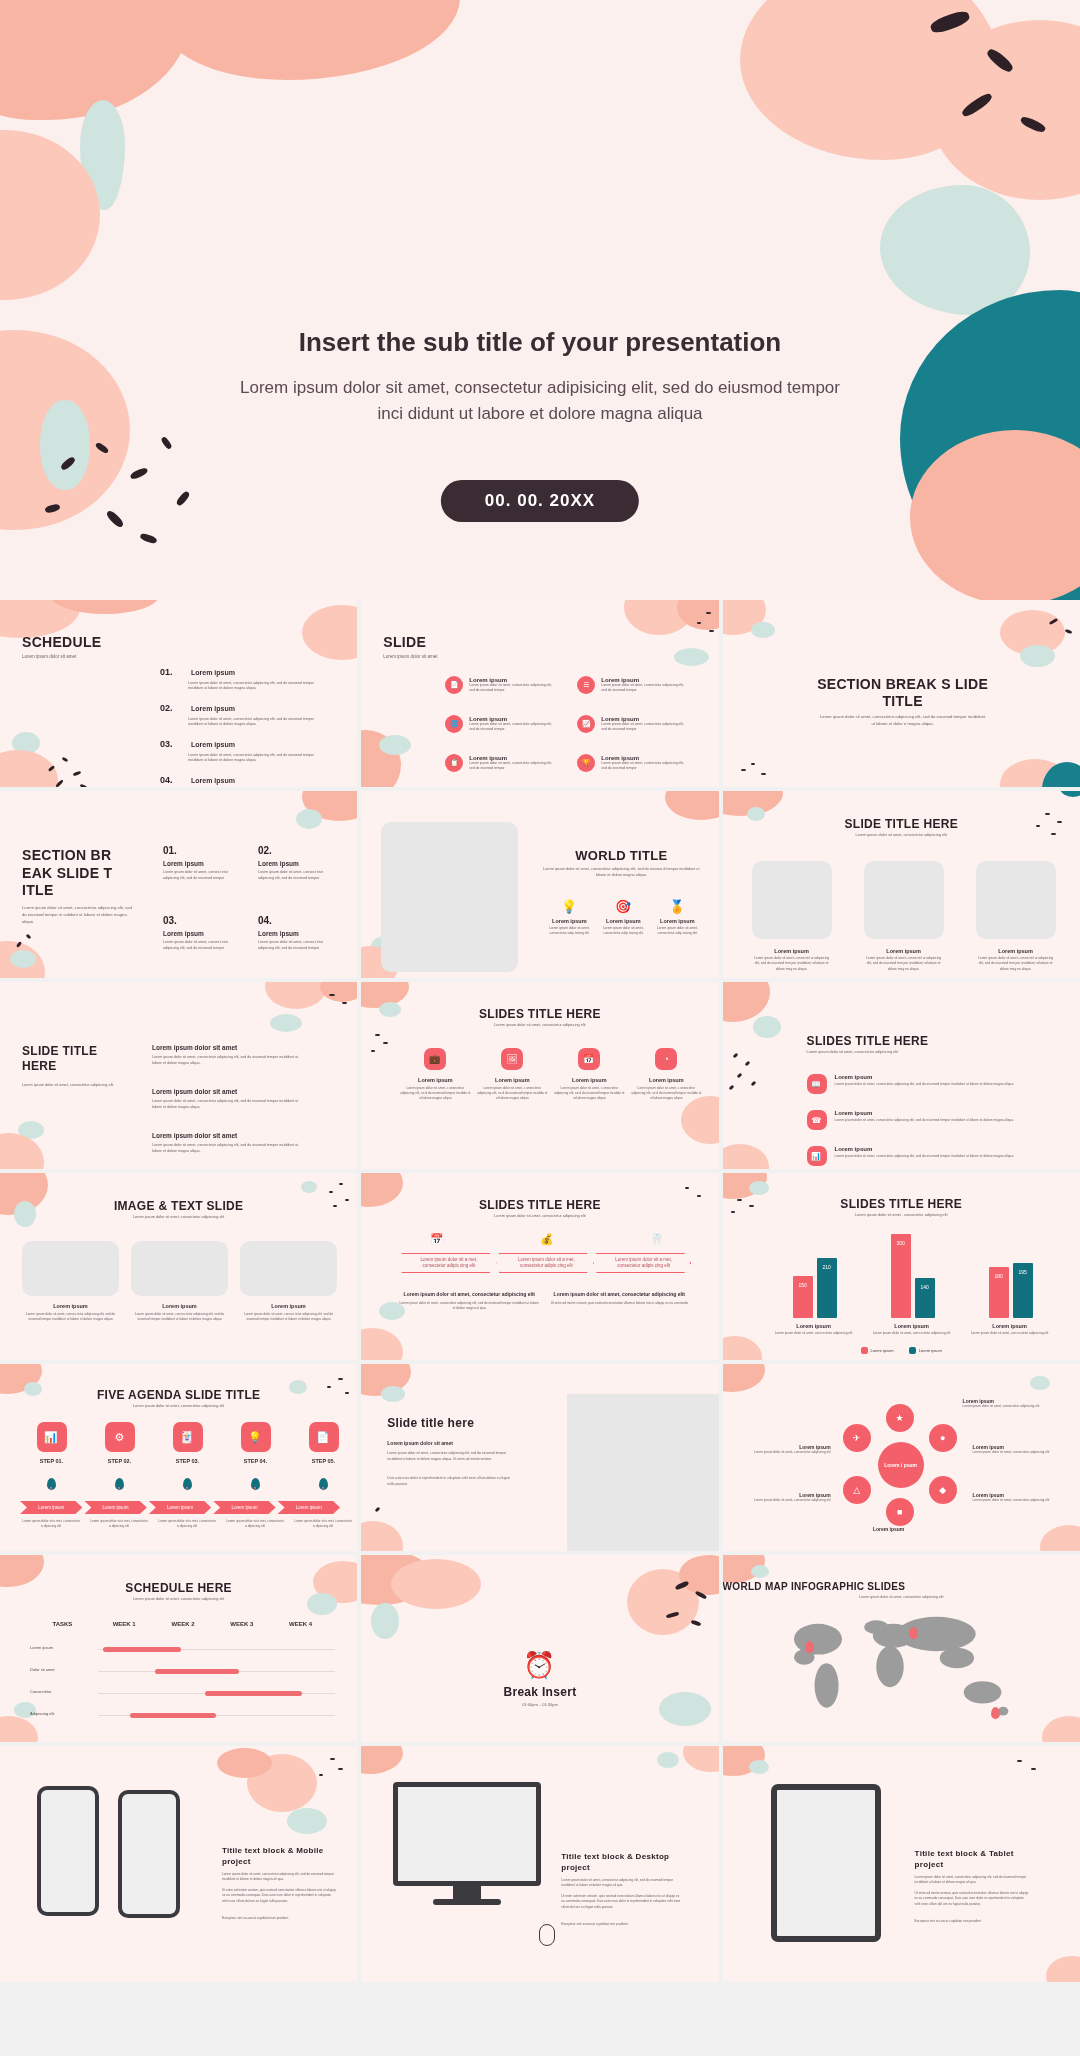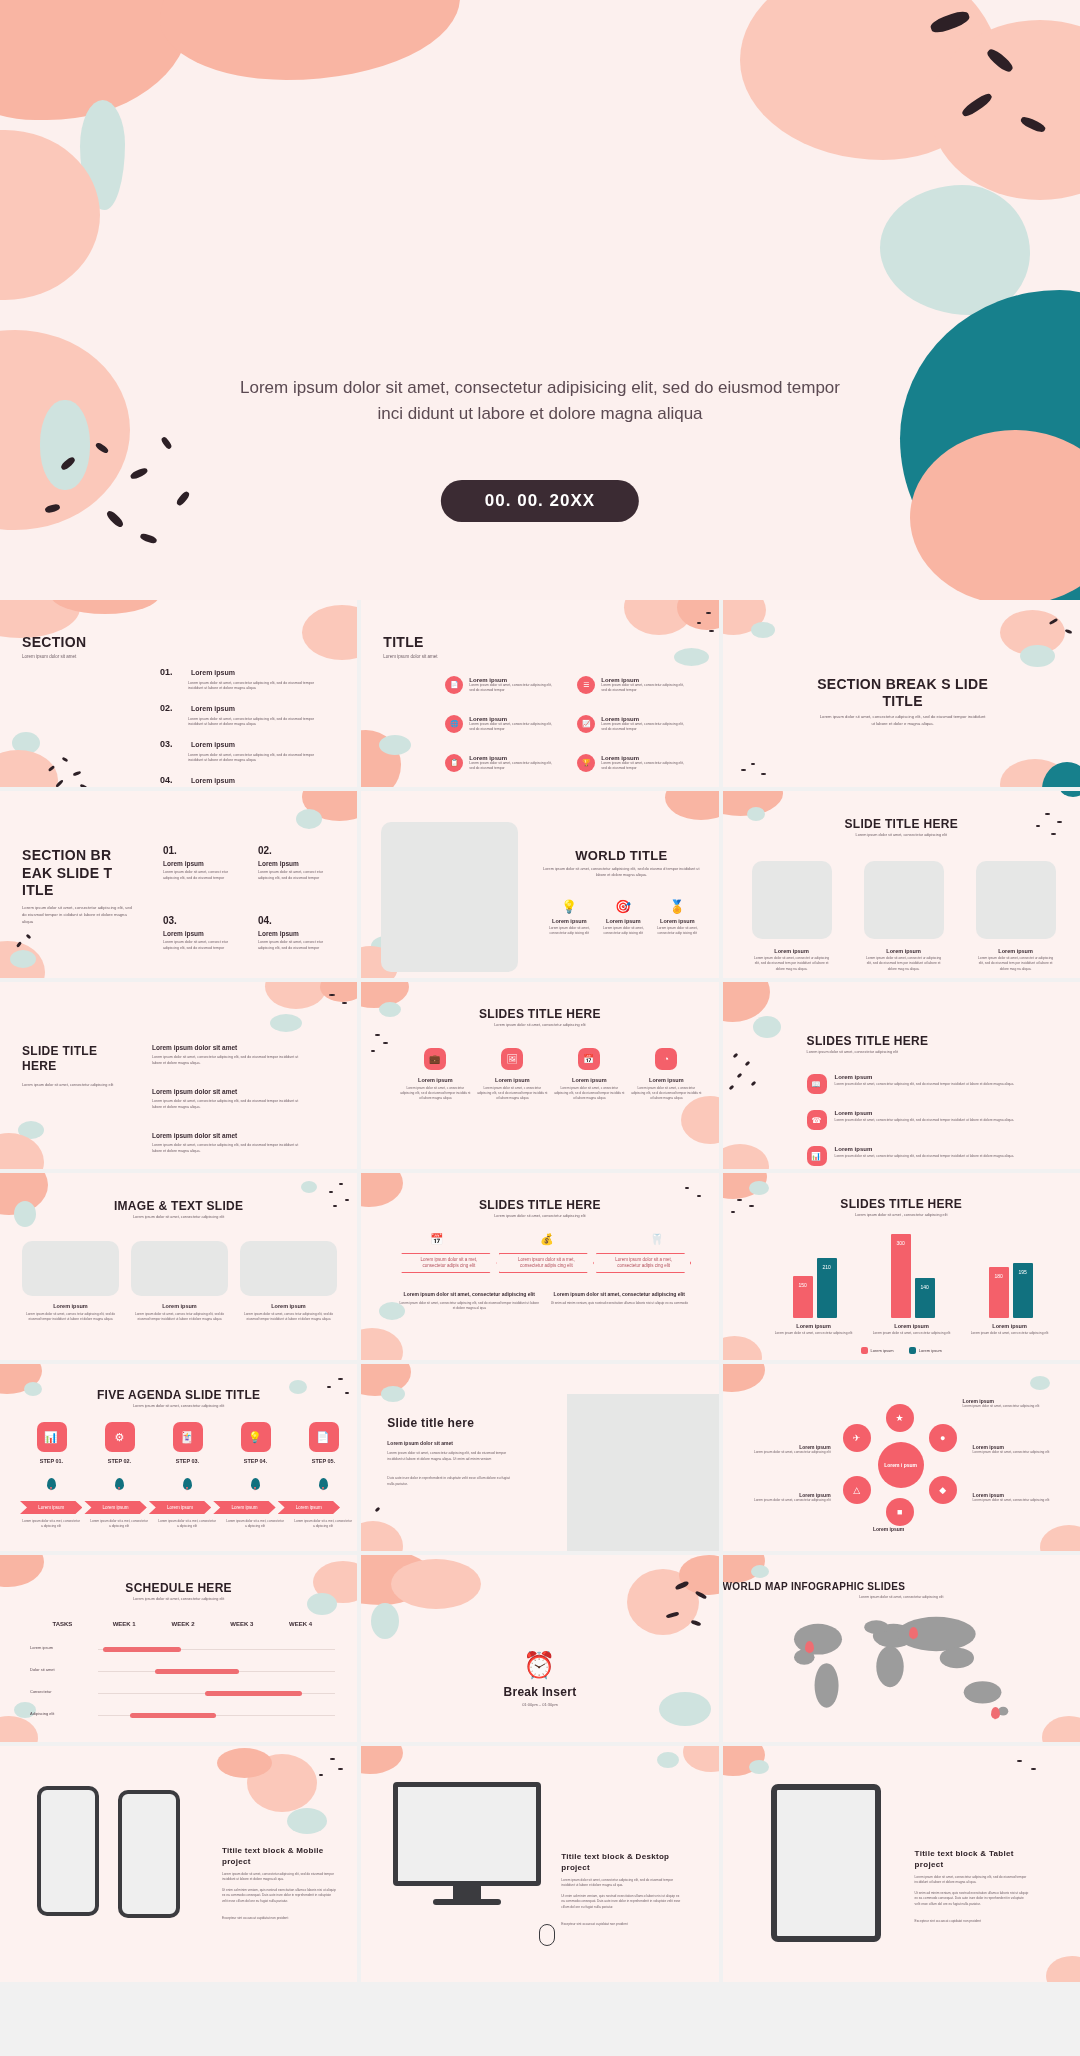--- a/index.html
+++ b/index.html
@@ -119,41 +119,42 @@
     <div class="dot" style="left:1020px;top:120px;width:26px;height:9px;transform:rotate(25deg);"></div>
     <div class="dot" style="left:60px;top:460px;width:16px;height:7px;transform:rotate(-40deg);"></div>
     <div class="dot" style="left:95px;top:445px;width:14px;height:6px;transform:rotate(35deg);"></div>
     <div class="dot" style="left:130px;top:470px;width:18px;height:7px;transform:rotate(-25deg);"></div>
     <div class="dot" style="left:160px;top:440px;width:13px;height:6px;transform:rotate(55deg);"></div>
     <div class="dot" style="left:45px;top:505px;width:15px;height:7px;transform:rotate(-15deg);"></div>
     <div class="dot" style="left:105px;top:515px;width:20px;height:8px;transform:rotate(45deg);"></div>
     <div class="dot" style="left:175px;top:495px;width:16px;height:7px;transform:rotate(-50deg);"></div>
     <div class="dot" style="left:140px;top:535px;width:17px;height:7px;transform:rotate(20deg);"></div>
 
+    <div class="cov-sub">Insert the sub title of your presentation</div>
     <div class="cov-desc">Lorem ipsum dolor sit amet, consectetur adipisicing elit, sed do eiusmod tempor inci didunt ut labore et dolore magna aliqua</div>
     <div class="cov-date">00. 00. 20XX</div>
   </div>
 
   <div class="grid">
 
     <div class="row">
 
       <div class="slide">
         <div class="blob pk" style="left:-40px;top:-22px;width:120px;height:60px;"></div>
         <div class="blob pk2" style="left:50px;top:-26px;width:110px;height:40px;"></div>
         <div class="blob pk" style="right:-25px;top:5px;width:80px;height:55px;"></div>
         <div class="blob mint" style="left:12px;top:132px;width:28px;height:22px;"></div>
         <div class="blob pk" style="left:-22px;top:150px;width:80px;height:60px;"></div>
         <div class="dot" style="left:48px;top:167px;width:7px;height:3px;transform:rotate(-40deg);"></div>
         <div class="dot" style="left:62px;top:158px;width:6px;height:3px;transform:rotate(30deg);"></div>
         <div class="dot" style="left:73px;top:172px;width:8px;height:3px;transform:rotate(-20deg);"></div>
         <div class="dot" style="left:55px;top:182px;width:9px;height:3px;transform:rotate(-45deg);"></div>
         <div class="dot" style="left:80px;top:185px;width:7px;height:3px;transform:rotate(25deg);"></div>
 
-        <div class="s-title" style="position:absolute;left:22px;top:34px;font-size:14px;">SECTION</div>
+        <div class="s-title" style="position:absolute;left:22px;top:34px;font-size:14px;">SCHEDULE</div>
         <div class="s-sub" style="position:absolute;left:22px;top:54px;font-size:4.5px;">Lorem ipsum dolor sit amet</div>
 
         <div style="position:absolute;left:160px;top:61px;width:180px;">
           <span class="num" style="font-size:9px;">01.</span>
           <span style="font-size:7px;font-weight:bold;margin-left:14px;">Lorem ipsum</span>
           <div style="font-size:3.6px;color:#6f5f66;margin-left:28px;line-height:1.5;margin-top:2px;width:140px;">Lorem ipsum dolor sit amet, consectetur adipiscing elit, sed do eiusmod tempor incididunt ut labore et dolore magna aliqua</div>
         </div>
         <div style="position:absolute;left:160px;top:97px;width:180px;">
           <span class="num" style="font-size:9px;">02.</span>
           <span style="font-size:7px;font-weight:bold;margin-left:14px;">Lorem ipsum</span>
@@ -174,21 +175,21 @@
       <div class="slide">
         <div class="blob pk" style="right:25px;top:-20px;width:70px;height:55px;"></div>
         <div class="blob pk2" style="right:-18px;top:-15px;width:60px;height:45px;"></div>
         <div class="blob mint" style="right:10px;top:48px;width:35px;height:18px;"></div>
         <div class="blob pk2" style="left:-30px;top:130px;width:70px;height:70px;"></div>
         <div class="blob mint" style="left:18px;top:135px;width:32px;height:20px;"></div>
         <div class="dot" style="right:8px;top:12px;width:5px;height:2px;"></div>
         <div class="dot" style="right:18px;top:22px;width:4px;height:2px;"></div>
         <div class="dot" style="right:5px;top:30px;width:5px;height:2px;"></div>
 
-        <div class="s-title" style="position:absolute;left:22px;top:34px;font-size:14px;">TITLE</div>
+        <div class="s-title" style="position:absolute;left:22px;top:34px;font-size:14px;">SLIDE</div>
         <div class="s-sub" style="position:absolute;left:22px;top:54px;font-size:4.5px;">Lorem ipsum dolor sit amet</div>
 
         <div style="position:absolute;left:84px;top:76px;display:flex;gap:6px;align-items:center;width:110px;">
           <div class="rnd" style="width:18px;height:18px;flex:0 0 auto;font-size:7px;">📄</div>
           <div>
               <div style="font-size:6px;font-weight:bold;">Lorem ipsum</div>
               <div style="font-size:3.4px;color:#6f5f66;line-height:1.5;">Lorem ipsum dolor sit amet, consectetur adipiscing elit, sed do eiusmod tempor</div>
             </div>
         </div>
         <div style="position:absolute;left:216px;top:76px;display:flex;gap:6px;align-items:center;width:110px;">

